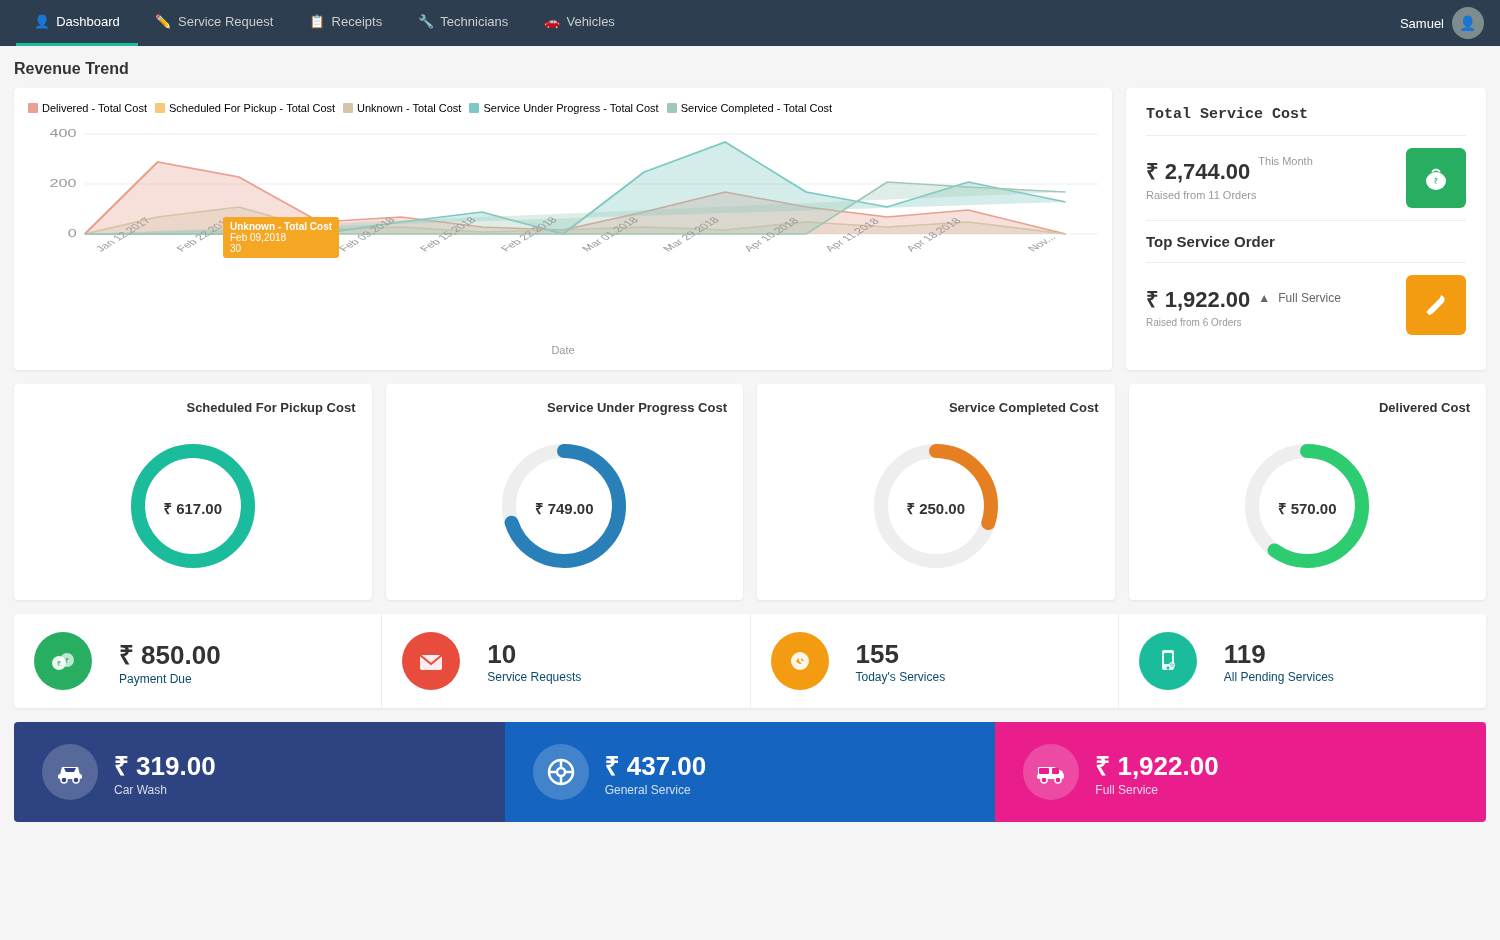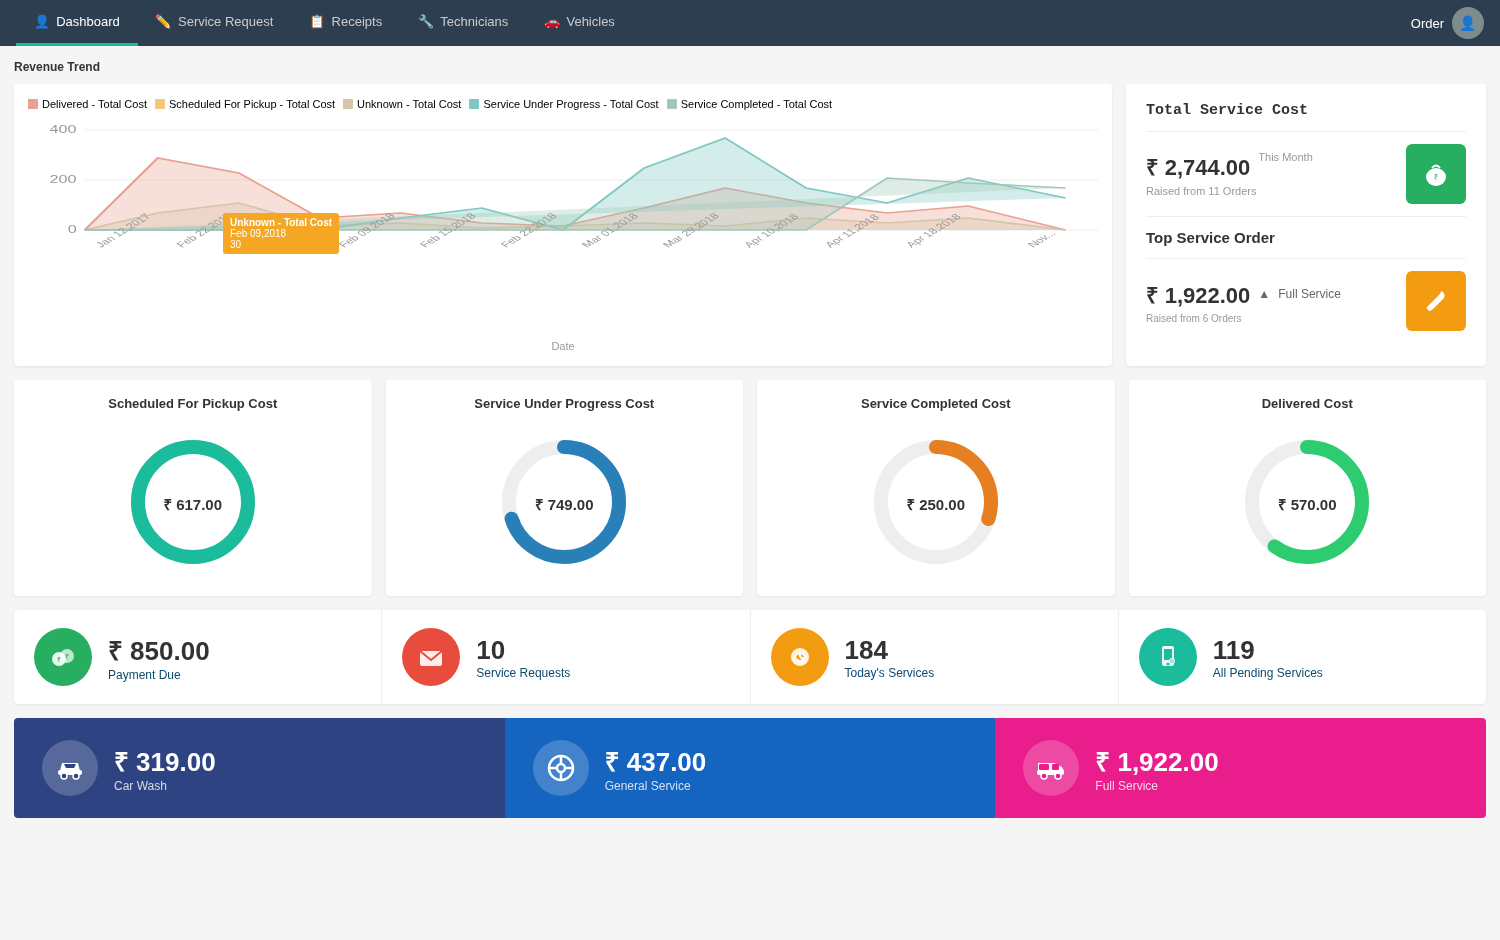--- a/index.html
+++ b/index.html
@@ -22,21 +22,21 @@
       border-bottom: 3px solid transparent;
     }
     .nav-item.active { color: #fff; border-bottom: 3px solid #1abc9c; }
     .nav-user { display: flex; align-items: center; gap: 8px; color: #fff; }
     .avatar { width: 32px; height: 32px; border-radius: 50%; background: #7f8c8d; display: flex; align-items: center; justify-content: center; font-size: 14px; }
 
     
     .main { padding: 14px 14px; }
 
     
-    .section-title { font-size: 12px; font-weight: 600; color: #333; margin-bottom: 10px; }
+    .section-title { font-size: 16px; font-weight: 600; color: #333; margin-bottom: 10px; }
 
     
     .top-row { display: flex; gap: 14px; margin-bottom: 14px; }
 
     
     .chart-card {
       background: #fff;
       border-radius: 4px;
       padding: 14px;
       flex: 1;
@@ -84,39 +84,39 @@
     
     .donut-row { display: flex; gap: 14px; margin-bottom: 14px; }
     .donut-card {
       flex: 1;
       background: #fff;
       border-radius: 4px;
       padding: 16px;
       box-shadow: 0 1px 3px rgba(0,0,0,0.08);
       display: flex;
       flex-direction: column;
-      align-items: center;
+      align-items: flex-end;
     }
     .donut-title { font-size: 13px; font-weight: 600; color: #333; margin-bottom: 16px; }
     .donut-wrapper { display: flex; justify-content: center; width: 100%; }
 
     
     .metric-row {
       display: flex;
       background: #fff;
       border-radius: 4px;
       box-shadow: 0 1px 3px rgba(0,0,0,0.08);
       margin-bottom: 14px;
       overflow: hidden;
     }
     .metric-item {
       flex: 1;
       display: flex;
       align-items: center;
-      gap: 16px;
+      gap: 27px;
       padding: 18px 20px;
       border-right: 1px solid #eee;
     }
     .metric-item:last-child { border-right: none; }
     .metric-icon {
       width: 58px; height: 58px; border-radius: 50%;
       display: flex; align-items: center; justify-content: center;
       font-size: 24px; flex-shrink: 0;
     }
     .metric-icon-green { background: #27ae60; }
@@ -178,21 +178,21 @@
     <div class="nav-item">
       <span>🔧</span>
       <span>Technicians</span>
     </div>
     <div class="nav-item">
       <span>🚗</span>
       <span>Vehicles</span>
     </div>
   </div>
   <div class="nav-user">
-    <span>Order</span>
+    <span>Samuel</span>
     <div class="avatar">👤</div>
   </div>
 </nav>
 
 <div class="main">
 
   <div class="section-title">Revenue Trend</div>
 
   <div class="top-row">
 
@@ -394,21 +394,21 @@
     <div class="metric-item">
       <div class="metric-icon metric-icon-yellow">
         <svg width="28" height="28" viewBox="0 0 28 28" fill="white">
           <circle cx="14" cy="14" r="9" fill="white" opacity="0.9"></circle>
           <path d="M10 14 Q14 8 18 14 Q14 20 10 14Z" fill="#f39c12"></path>
           <line x1="14" y1="14" x2="14" y2="10" stroke="white" stroke-width="2"></line>
           <line x1="14" y1="14" x2="18" y2="16" stroke="white" stroke-width="2"></line>
         </svg>
       </div>
       <div>
-        <div class="metric-num">184</div>
+        <div class="metric-num">155</div>
         <div class="metric-label">Today's Services</div>
       </div>
     </div>
 
     <div class="metric-item">
       <div class="metric-icon metric-icon-teal">
         <svg width="28" height="28" viewBox="0 0 28 28" fill="white">
           <rect x="8" y="3" width="12" height="20" rx="2" fill="white" opacity="0.9"></rect>
           <rect x="10" y="6" width="8" height="11" rx="1" fill="#1abc9c"></rect>
           <circle cx="14" cy="21" r="1.5" fill="#1abc9c"></circle>

